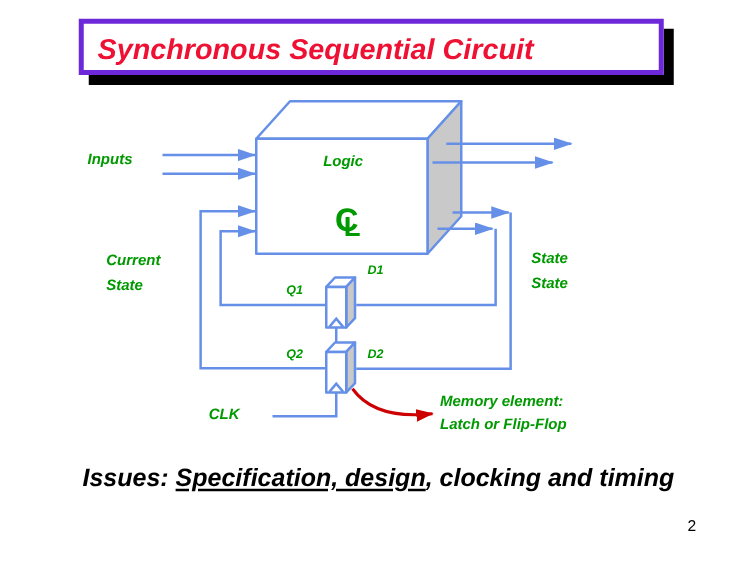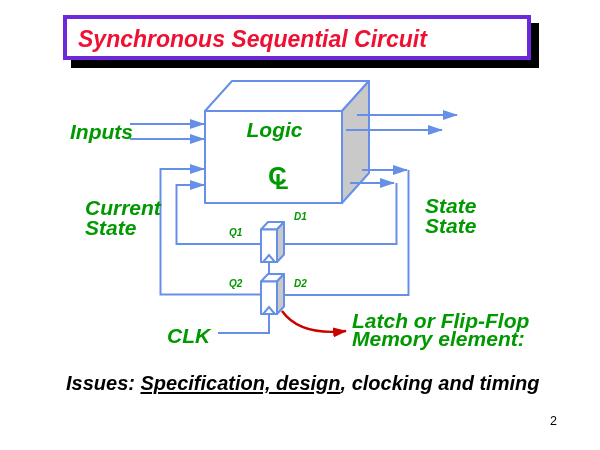--- a/index.html
+++ b/index.html
@@ -40,21 +40,21 @@
   .wire   { fill: none; stroke: var(--line-blue, #6690e8); stroke-width: 2; }
   .face-w { fill: #fff; stroke: var(--line-blue, #6690e8); stroke-width: 2; stroke-linejoin: round; }
   .face-g { fill: var(--face-gray, #c9c9c9); stroke: var(--line-blue, #6690e8); stroke-width: 2; stroke-linejoin: round; }
   .redwire { fill: none; stroke: var(--arrow-red, #cc0000); stroke-width: 2.4; }
   .mblue { fill: var(--line-blue, #6690e8); }
   .mred  { fill: var(--arrow-red, #cc0000); }
   .lbl {
     position: absolute;
     font-style: italic;
     font-weight: bold;
-    font-size: 21px;
+    font-size: 12px;
     color: var(--text-green, #009900);
     white-space: nowrap;
   }
   .lbl-small { font-size: 10px; }
   .center { text-align: left; }
   .box-text {
     position: absolute;
     left: 207px; top: 119px; width: 135px;
     text-align: center;
     line-height: 21px;
@@ -172,21 +172,21 @@
   </div>
 
   <div class="lbl lbl-small" style="left:229px; top:227px;">Q1</div>
   <div class="lbl lbl-small" style="left:294px; top:211px;">D1</div>
   <div class="lbl lbl-small" style="left:229px; top:278px;">Q2</div>
   <div class="lbl lbl-small" style="left:294px; top:278px;">D2</div>
 
   <div class="lbl" style="left:167px; top:324px;">CLK</div>
 
   <div class="lbl memory-note" style="left:352px; top:312px;">
+    <div>Memory element:</div>
     <div>Latch or Flip-Flop</div>
-    <div>Memory element:</div>
   </div>
 
   <div class="footer"><span>Issues: </span><span class="u">Specification, design</span><span>, clocking and timing</span></div>
 
   <div class="page-num">2</div>
 
 </div>
 
 </body></html>

